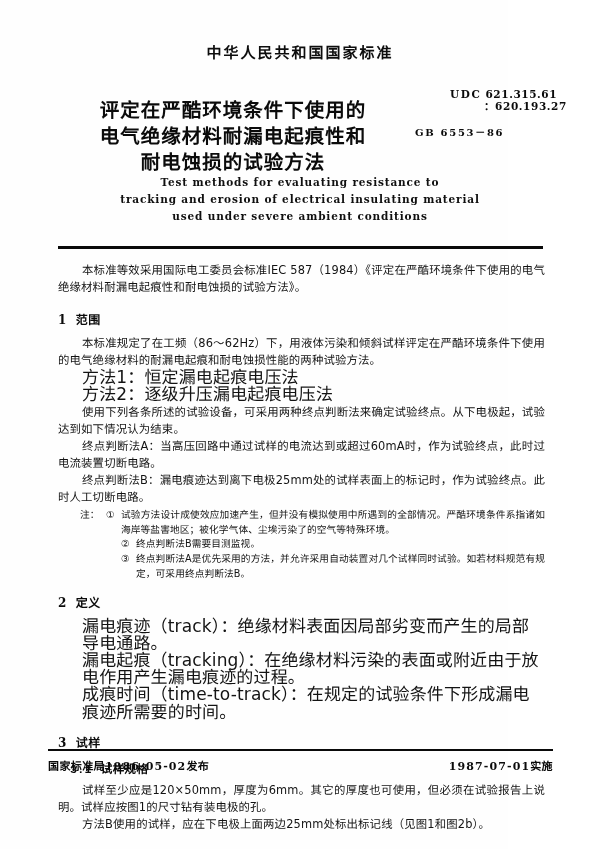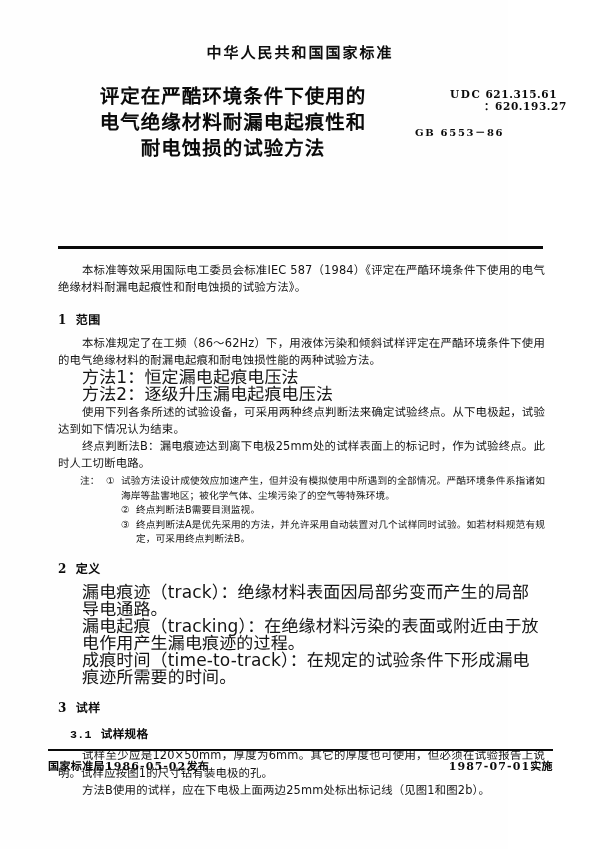--- a/index.html
+++ b/index.html
@@ -40,21 +40,21 @@
 
   .title-zone {
     position: absolute;
     left: 58px; top: 82px;
     width: 485px;
     height: 145px;
   }
 
   .cn-title {
     position: absolute;
-    left: 0; top: 2px;
+    left: 0; top: 16px;
     width: 350px;
     text-align: center;
   }
   .cn-title .line {
     font-size: 19.5px;
     font-weight: 700;
     letter-spacing: 1.0px;
     line-height: 26px;
     color: #0b0b0b;
     white-space: nowrap;
@@ -240,20 +240,25 @@
         <span class="lbl">UDC</span><span>621.315.61</span>
       </div>
       <div class="udc-row second">
         <span>：620.193.27</span>
       </div>
       <div class="gb-row">GB 6553－86</div>
     </div>
 
   </div>
 
+  <div class="en-title">
+    <div>Test methods for evaluating resistance to</div>
+    <div>tracking and erosion of electrical insulating material</div>
+    <div>used under severe ambient conditions</div>
+  </div>
 
   <div class="rule-top"></div>
 
   <div class="body-zone">
 
     <p class="para indent">本标准等效采用国际电工委员会标准ⅠEC 587（1984）《评定在严酷环境条件下使用的电气绝缘材料耐漏电起痕性和耐电蚀损的试验方法》。</p>
 
     <div class="sp-14"></div>
 
     <div class="sec-head">
@@ -263,20 +268,21 @@
     <div class="sp-8"></div>
 
     <p class="para indent">本标准规定了在工频（86～62Hz）下，用液体污染和倾斜试样评定在严酷环境条件下使用的电气绝缘材料的耐漏电起痕和耐电蚀损性能的两种试验方法。</p>
 
     <p class="listline">方法1：恒定漏电起痕电压法</p>
 
     <p class="listline">方法2：逐级升压漏电起痕电压法</p>
 
     <p class="para indent">使用下列各条所述的试验设备，可采用两种终点判断法来确定试验终点。从下电极起，试验达到如下情况认为结束。</p>
 
+    <p class="para indent">终点判断法A：当高压回路中通过试样的电流达到或超过60mA时，作为试验终点，此时过电流装置切断电路。</p>
 
     <p class="para indent">终点判断法B：漏电痕迹达到离下电极25mm处的试样表面上的标记时，作为试验终点。此时人工切断电路。</p>
 
     <div class="sp-2"></div>
 
     <div class="notes-block">
 
       <div class="note-row">
         <span class="note-marker">注：</span>
         <span class="note-circ">①</span>

